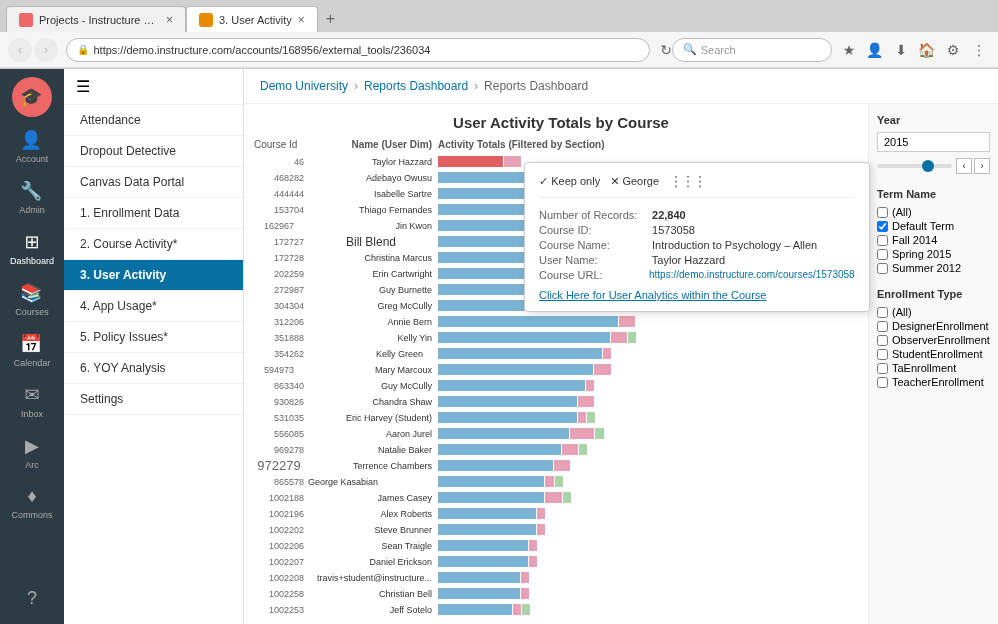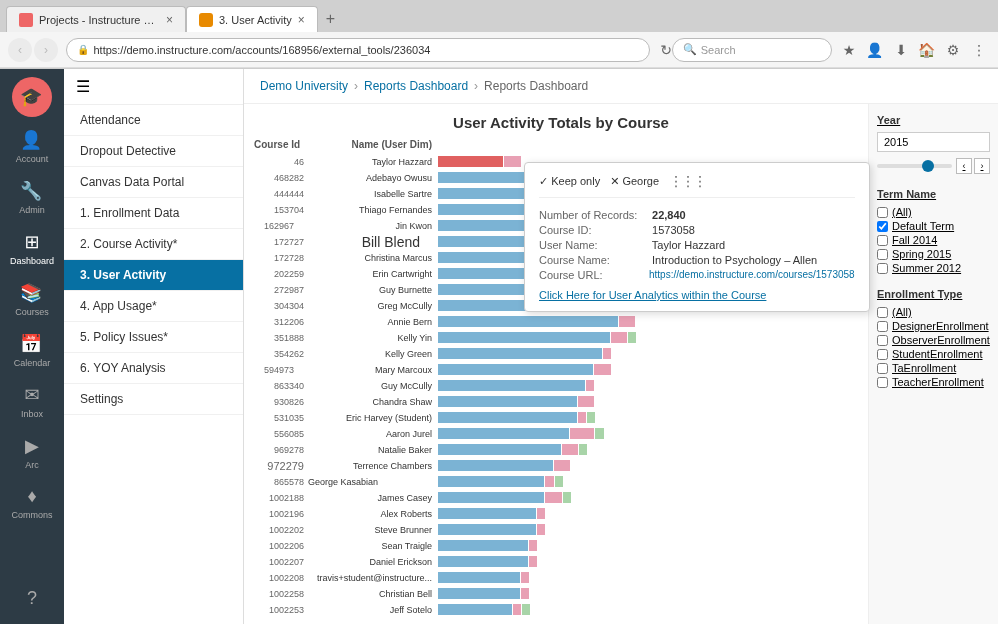--- a/index.html
+++ b/index.html
@@ -60,21 +60,21 @@
 
     
     .tooltip { position: absolute; background: #fff; border: 1px solid #ccc; border-radius: 4px; padding: 10px 14px; font-size: 11px; color: #333; z-index: 100; min-width: 280px; box-shadow: 2px 2px 8px rgba(0,0,0,0.15); top: 58px; left: 280px; }
     .tooltip-actions { display: flex; align-items: center; gap: 10px; margin-bottom: 8px; font-size: 11px; }
     .tooltip-row { margin: 3px 0; font-size: 11px; }
     .tooltip-label { color: #666; display: inline-block; min-width: 110px; }
     .tooltip-link { color: #0770a3; cursor: pointer; text-decoration: underline; margin-top: 8px; display: block; }
 
     
     .filter-sidebar { width: 130px; background: #f8f8f8; border-left: 1px solid #eee; padding: 10px 8px; font-size: 11px; overflow-y: auto; flex-shrink: 0; }
-    .filter-section { margin-bottom: 14px; text-decoration: underline; }
+    .filter-section { margin-bottom: 14px; }
     .filter-title { font-weight: bold; font-size: 11px; color: #333; margin-bottom: 6px; }
     .filter-input { width: 100%; border: 1px solid #ccc; padding: 3px 6px; font-size: 11px; margin-bottom: 6px; }
     .filter-checkbox { display: flex; align-items: center; gap: 4px; margin: 2px 0; cursor: pointer; }
     .filter-checkbox input { width: 11px; height: 11px; }
     .slider-track { width: 100%; height: 4px; background: #ddd; border-radius: 2px; position: relative; margin: 6px 0; }
     .slider-thumb { width: 12px; height: 12px; background: #0770a3; border-radius: 50%; position: absolute; top: -4px; left: 60%; cursor: pointer; }
     .slider-btns { display: flex; gap: 2px; }
     .slider-btn { width: 16px; height: 16px; border: 1px solid #bbb; background: #fff; cursor: pointer; font-size: 9px; display: flex; align-items: center; justify-content: center; }
   </style>
 </head>
@@ -182,22 +182,23 @@
       <a>Reports Dashboard</a>
       <span class="breadcrumb-sep">›</span>
       <span>Reports Dashboard</span>
     </div>
 
     <div class="chart-area">
       <div class="chart-container">
         <div class="chart-title">User Activity Totals by Course</div>
 
         <div style="display:flex;margin-bottom:4px;font-size:10px;color:#555;">
-          <div style="min-width:54px;font-weight:bold;">Course Id</div>
+          <div style="min-width:54px;font-weight:normal;">Course Id</div>
           <div style="min-width:130px;font-weight:bold;text-align:right;padding-right:6px;">Name (User Dim)</div>
+          <div style="flex:1;font-weight:bold;">Activity Totals (Filtered by Section)</div>
         </div>
 
         <div id="chart-rows">
 
         <div class="bar-row">
       <div style="min-width:54px;font-size:9px;color:#666;text-align:right;padding-right:4px;overflow:hidden;text-overflow:ellipsis;white-space:nowrap;">46</div>
       <div style="min-width:130px;font-size:9px;color:#333;text-align:right;padding-right:6px;overflow:hidden;text-overflow:ellipsis;white-space:nowrap;">Taylor Hazzard</div>
       <div style="flex:1;display:flex;align-items:center;height:13px;">
         <div style="width:65.45454545454545px;height:11px;background:#e06060;display:inline-block;margin-right:1px;"></div>
         <div style="width:16.363636363636363px;height:11px;background:#e8a0b4;display:inline-block;margin-right:1px;"></div>
@@ -239,21 +240,21 @@
       <div style="min-width:130px;font-size:9px;color:#333;text-align:right;padding-right:6px;overflow:hidden;text-overflow:ellipsis;white-space:nowrap;">Jin Kwon</div>
       <div style="flex:1;display:flex;align-items:center;height:13px;">
         <div style="width:245.45454545454544px;height:11px;background:#7bb3d4;display:inline-block;margin-right:1px;"></div>
         <div style="width:16.363636363636363px;height:11px;background:#e8a0b4;display:inline-block;margin-right:1px;"></div>
         <div style="width:8.181818181818182px;height:11px;background:#a8d4a8;display:inline-block;margin-right:1px;"></div>
 
       </div>
     </div>
             <div class="bar-row">
       <div style="min-width:54px;font-size:9px;color:#666;text-align:right;padding-right:4px;overflow:hidden;text-overflow:ellipsis;white-space:nowrap;">172727</div>
-      <div style="min-width:130px;font-size:14px;color:#333;text-align:right;padding-right:18px;overflow:hidden;text-overflow:ellipsis;white-space:nowrap;">Bill Blend</div>
+      <div style="min-width:130px;font-size:12px;color:#333;text-align:center;padding-right:4px;overflow:hidden;text-overflow:ellipsis;white-space:nowrap;">Bill Blend</div>
       <div style="flex:1;display:flex;align-items:center;height:13px;">
         <div style="width:229.0909090909091px;height:11px;background:#7bb3d4;display:inline-block;margin-right:1px;"></div>
         <div style="width:24.545454545454547px;height:11px;background:#e8a0b4;display:inline-block;margin-right:1px;"></div>
         <div style="width:8.181818181818182px;height:11px;background:#a8d4a8;display:inline-block;margin-right:1px;"></div>
 
       </div>
     </div>
             <div class="bar-row">
       <div style="min-width:54px;font-size:9px;color:#666;text-align:right;padding-right:4px;overflow:hidden;text-overflow:ellipsis;white-space:nowrap;">172728</div>
       <div style="min-width:130px;font-size:9px;color:#333;text-align:right;padding-right:6px;overflow:hidden;text-overflow:ellipsis;white-space:nowrap;">Christina Marcus</div>
@@ -307,21 +308,21 @@
       <div style="min-width:130px;font-size:9px;color:#333;text-align:right;padding-right:6px;overflow:hidden;text-overflow:ellipsis;white-space:nowrap;">Kelly Yin</div>
       <div style="flex:1;display:flex;align-items:center;height:13px;">
         <div style="width:171.8181818181818px;height:11px;background:#7bb3d4;display:inline-block;margin-right:1px;"></div>
         <div style="width:16.363636363636363px;height:11px;background:#e8a0b4;display:inline-block;margin-right:1px;"></div>
         <div style="width:8.181818181818182px;height:11px;background:#a8d4a8;display:inline-block;margin-right:1px;"></div>
 
       </div>
     </div>
             <div class="bar-row">
       <div style="min-width:54px;font-size:9px;color:#666;text-align:right;padding-right:4px;overflow:hidden;text-overflow:ellipsis;white-space:nowrap;">354262</div>
-      <div style="min-width:130px;font-size:9px;color:#333;text-align:right;padding-right:6px;overflow:hidden;text-overflow:ellipsis;white-space:nowrap;">Kelly Green</div>
+      <div style="min-width:130px;font-size:9px;color:#333;text-align:right;padding-right:15px;overflow:hidden;text-overflow:ellipsis;white-space:nowrap;">Kelly Green</div>
       <div style="flex:1;display:flex;align-items:center;height:13px;">
         <div style="width:163.63636363636363px;height:11px;background:#7bb3d4;display:inline-block;margin-right:1px;"></div>
         <div style="width:8.181818181818182px;height:11px;background:#e8a0b4;display:inline-block;margin-right:1px;"></div>
 
       </div>
     </div>
             <div class="bar-row">
       <div style="min-width:54px;font-size:9px;color:#666;text-align:center;padding-right:4px;overflow:hidden;text-overflow:ellipsis;white-space:nowrap;">594973</div>
       <div style="min-width:130px;font-size:9px;color:#333;text-align:right;padding-right:6px;overflow:hidden;text-overflow:ellipsis;white-space:nowrap;">Mary Marcoux</div>
       <div style="flex:1;display:flex;align-items:center;height:13px;">
@@ -372,21 +373,21 @@
       <div style="min-width:54px;font-size:9px;color:#666;text-align:right;padding-right:4px;overflow:hidden;text-overflow:ellipsis;white-space:nowrap;">969278</div>
       <div style="min-width:130px;font-size:9px;color:#333;text-align:right;padding-right:6px;overflow:hidden;text-overflow:ellipsis;white-space:nowrap;">Natalie Baker</div>
       <div style="flex:1;display:flex;align-items:center;height:13px;">
         <div style="width:122.72727272727272px;height:11px;background:#7bb3d4;display:inline-block;margin-right:1px;"></div>
         <div style="width:16.363636363636363px;height:11px;background:#e8a0b4;display:inline-block;margin-right:1px;"></div>
         <div style="width:8.181818181818182px;height:11px;background:#a8d4a8;display:inline-block;margin-right:1px;"></div>
 
       </div>
     </div>
             <div class="bar-row">
-      <div style="min-width:54px;font-size:11px;color:#666;text-align:right;padding-right:4px;overflow:hidden;text-overflow:ellipsis;white-space:nowrap;">972279</div>
+      <div style="min-width:54px;font-size:13px;color:#666;text-align:center;padding-right:4px;overflow:hidden;text-overflow:ellipsis;white-space:nowrap;">972279</div>
       <div style="min-width:130px;font-size:9px;color:#333;text-align:right;padding-right:6px;overflow:hidden;text-overflow:ellipsis;white-space:nowrap;">Terrence Chambers</div>
       <div style="flex:1;display:flex;align-items:center;height:13px;">
         <div style="width:114.54545454545455px;height:11px;background:#7bb3d4;display:inline-block;margin-right:1px;"></div>
         <div style="width:16.363636363636363px;height:11px;background:#e8a0b4;display:inline-block;margin-right:1px;"></div>
 
       </div>
     </div>
             <div class="bar-row">
       <div style="min-width:54px;font-size:9px;color:#666;text-align:right;padding-right:4px;overflow:hidden;text-overflow:ellipsis;white-space:nowrap;">865578</div>
       <div style="min-width:130px;font-size:9px;color:#333;text-align:left;padding-right:6px;overflow:hidden;text-overflow:ellipsis;white-space:nowrap;">George Kasabian</div>
@@ -490,26 +491,26 @@
         <div style="border-top:1px solid #eee;padding-top:8px;">
           <div class="tooltip-row">
             <span class="tooltip-label">Number of Records:</span>
             <strong>22,840</strong>
           </div>
           <div class="tooltip-row">
             <span class="tooltip-label">Course ID:</span>
             <span>1573058</span>
           </div>
           <div class="tooltip-row">
+            <span class="tooltip-label">Course Name:</span>
+            <span>Introduction to Psychology – Allen</span>
+          </div>
+          <div class="tooltip-row">
             <span class="tooltip-label">User Name:</span>
             <span>Taylor Hazzard</span>
-          </div>
-          <div class="tooltip-row">
-            <span class="tooltip-label">Course Name:</span>
-            <span>Introduction to Psychology – Allen</span>
           </div>
           <div class="tooltip-row" style="display:flex;align-items:flex-start;">
             <span class="tooltip-label" style="flex-shrink:0;">Course URL:</span>
             <span style="color:#0770a3;font-size:10px;word-break:break-all;">https://demo.instructure.com/courses/1573058</span>
           </div>
         </div>
         <a class="tooltip-link">Click Here for User Analytics within the Course</a>
       </div>
 
       <div class="filter-sidebar">

